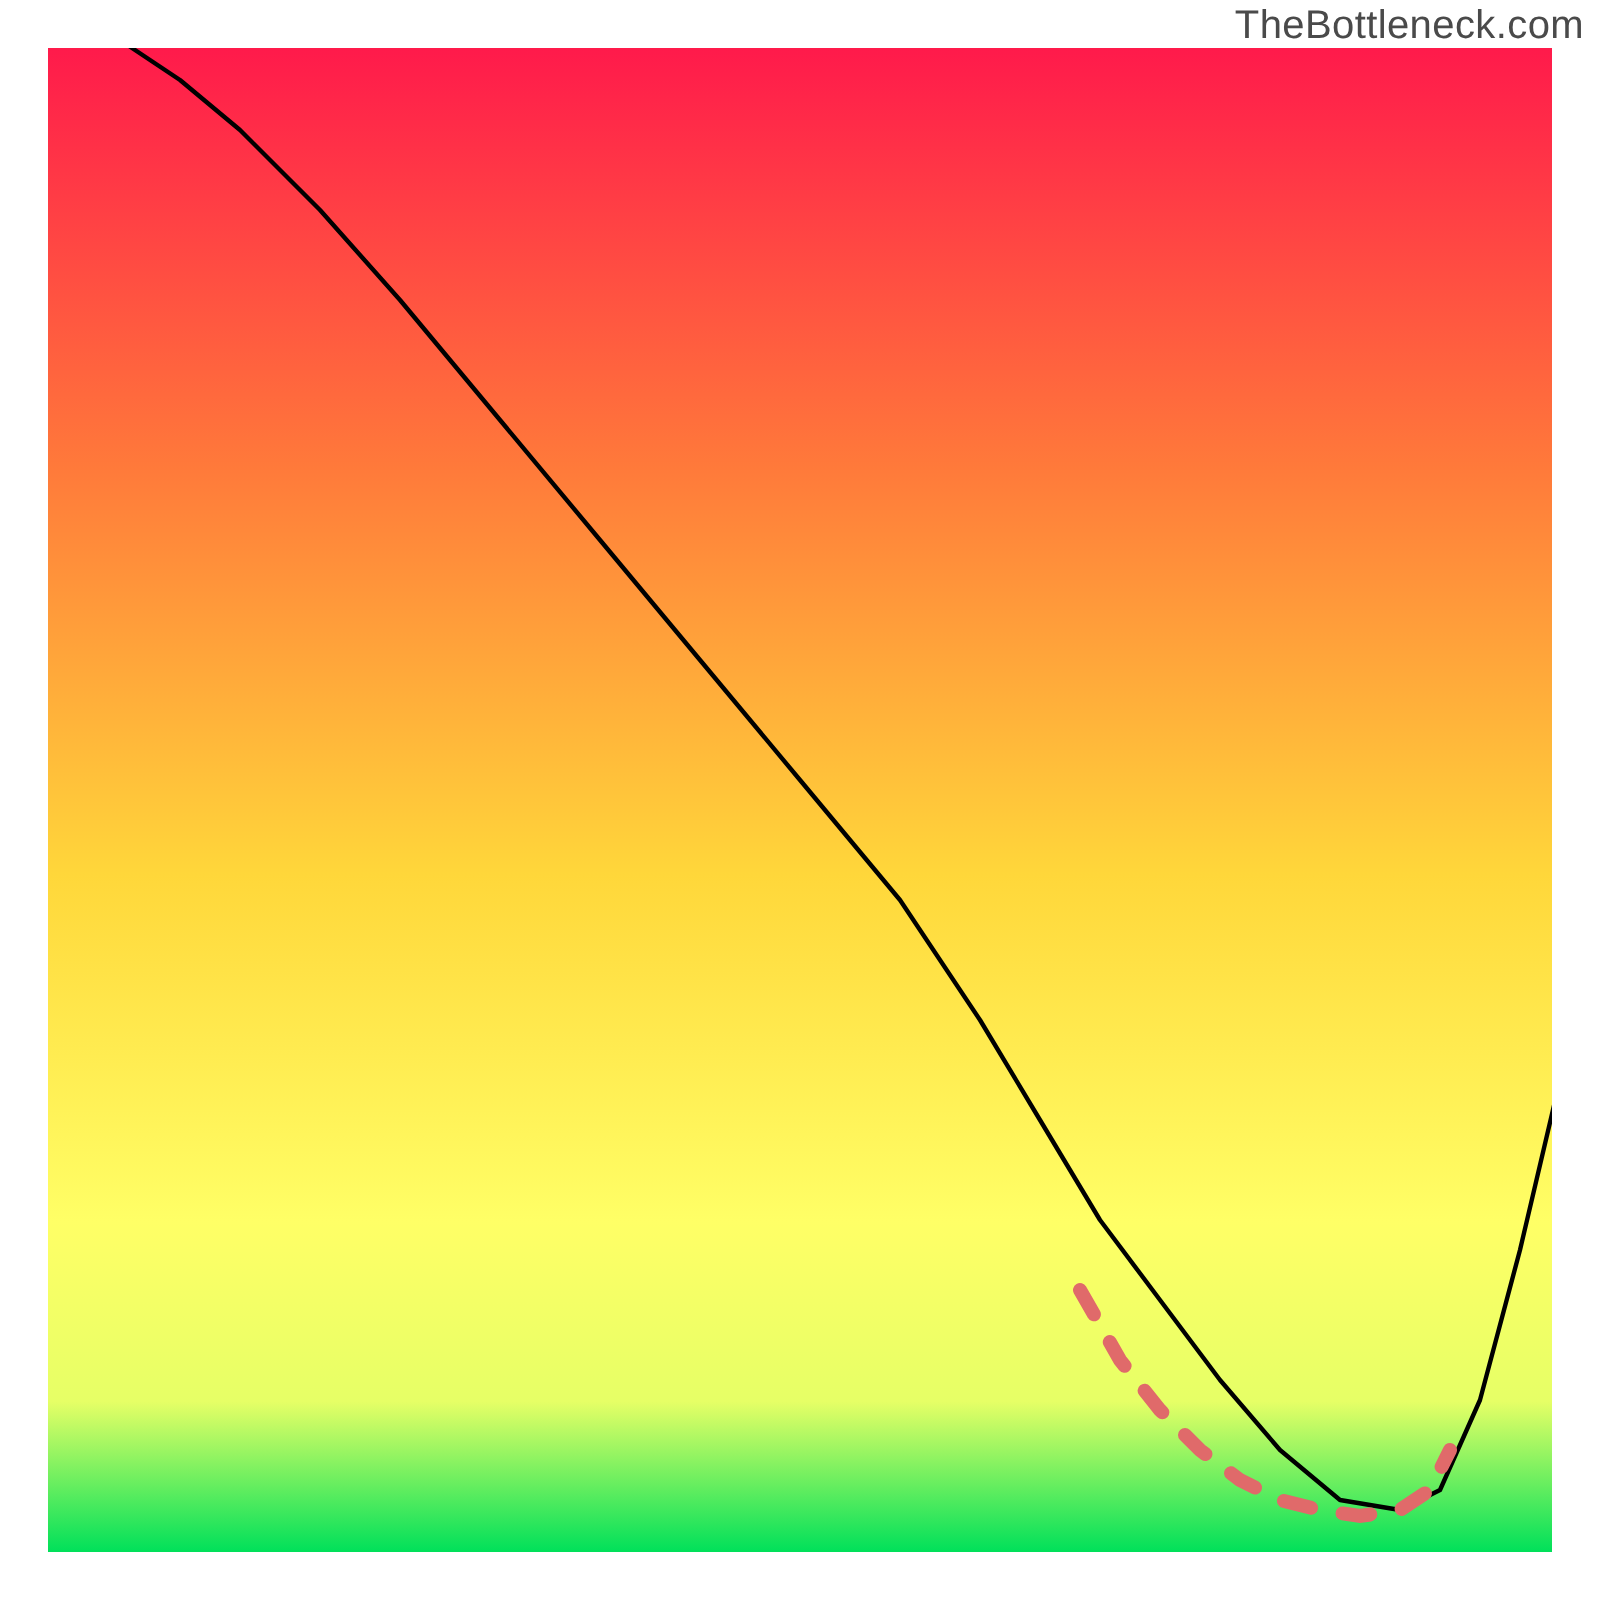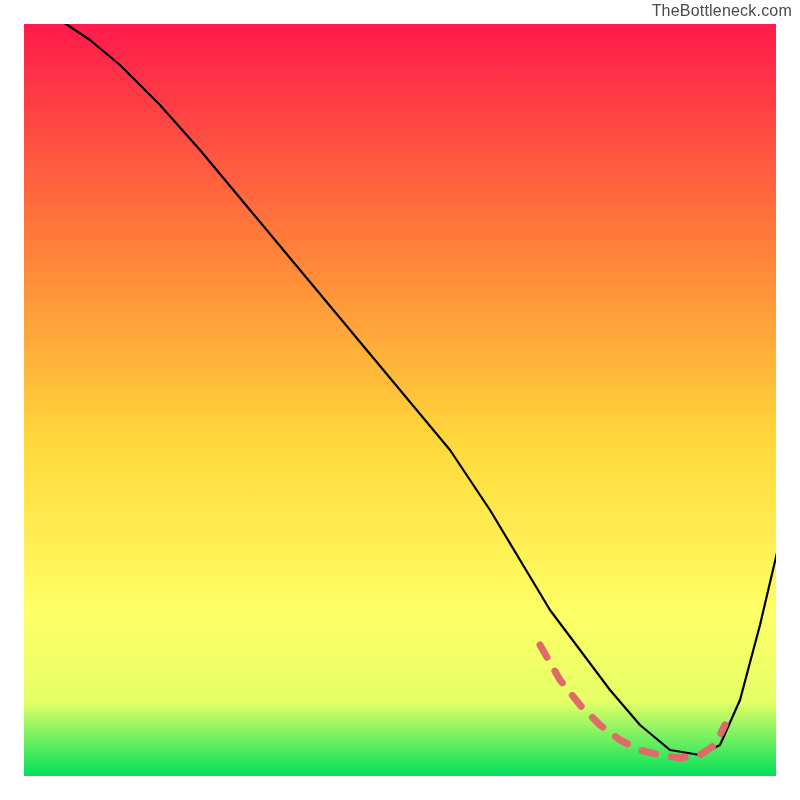--- a/index.html
+++ b/index.html
@@ -20,21 +20,21 @@
     position: absolute;
     inset: 0;
     width: 800px;
     height: 800px;
     display: block;
   }
   .watermark {
     position: absolute;
     top: 2px;
     right: 8px;
-    font-size: 16px;
+    font-size: 20px;
     font-weight: 400;
     color: #4a4a4a;
     letter-spacing: 0.2px;
     user-select: none;
   }
 </style>
 </head>
 <body>
 
 <div class="stage">

